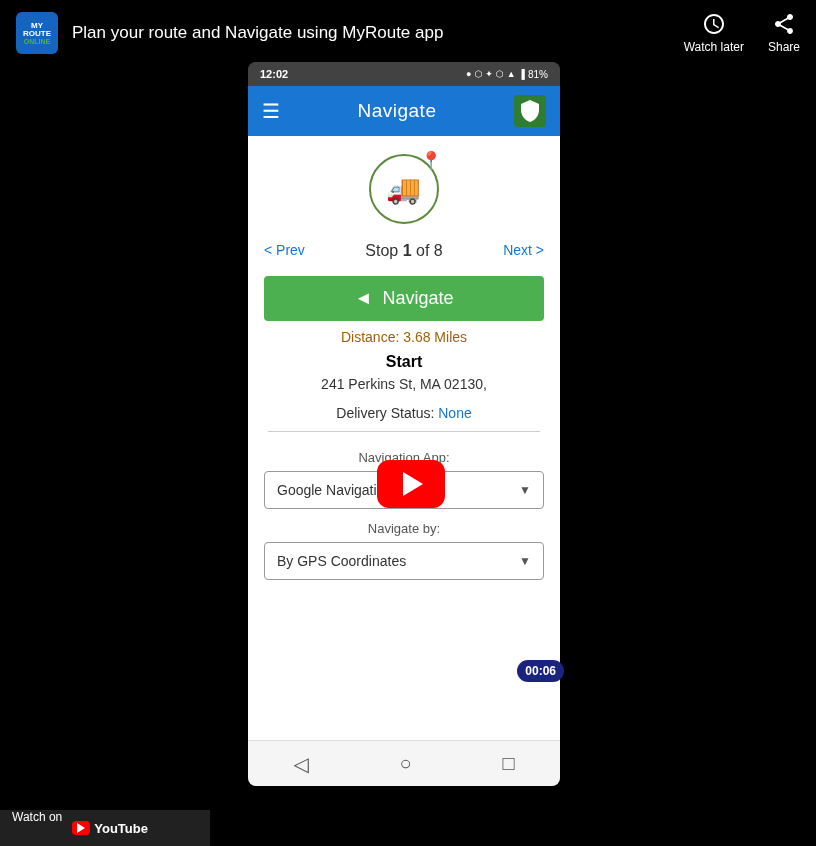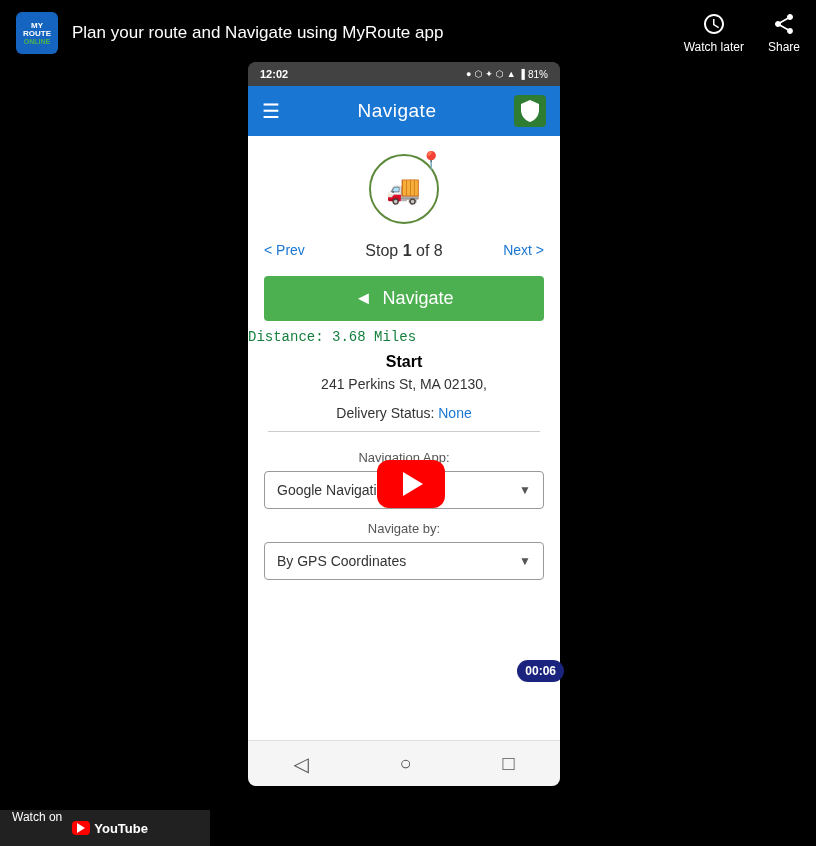--- a/index.html
+++ b/index.html
@@ -200,25 +200,24 @@
       justify-content: center;
       gap: 10px;
       cursor: pointer;
     }
     .nav-arrow {
       font-size: 18px;
     }
 
     
     .distance-text {
-      text-align: left;
-      color: #15803d;
+      text-align: center;
+      color: #a16207;
       font-size: 14px;
       margin-bottom: 8px;
-      font-family: Liberation Mono, monospace;
     }
 
     
     .start-label {
       text-align: center;
       font-weight: 700;
       font-size: 16px;
       color: #000;
     }
 

